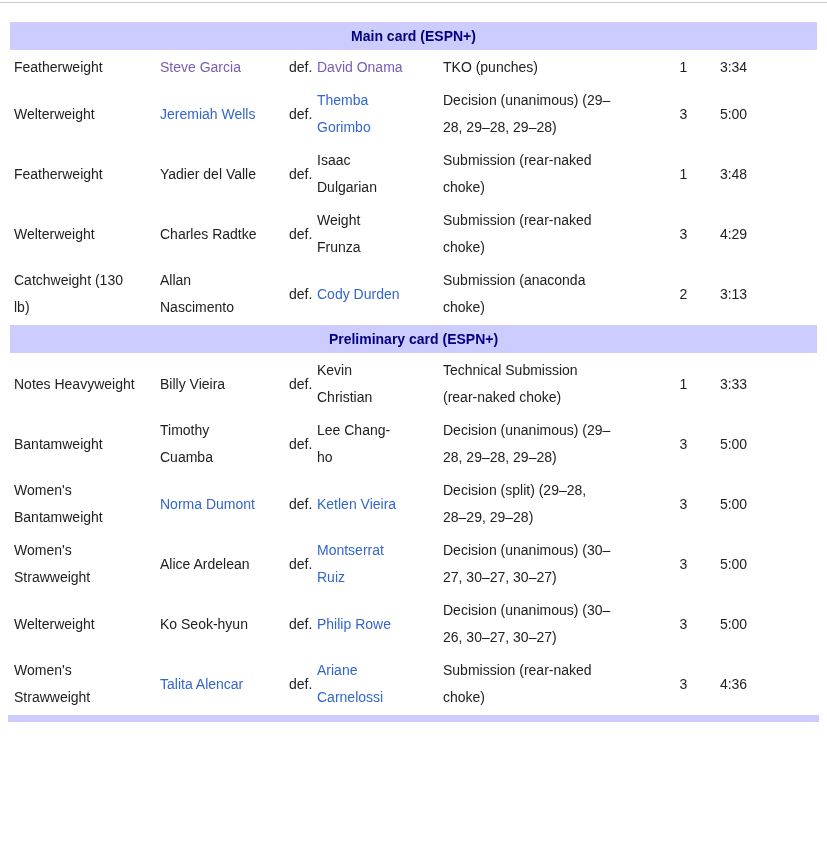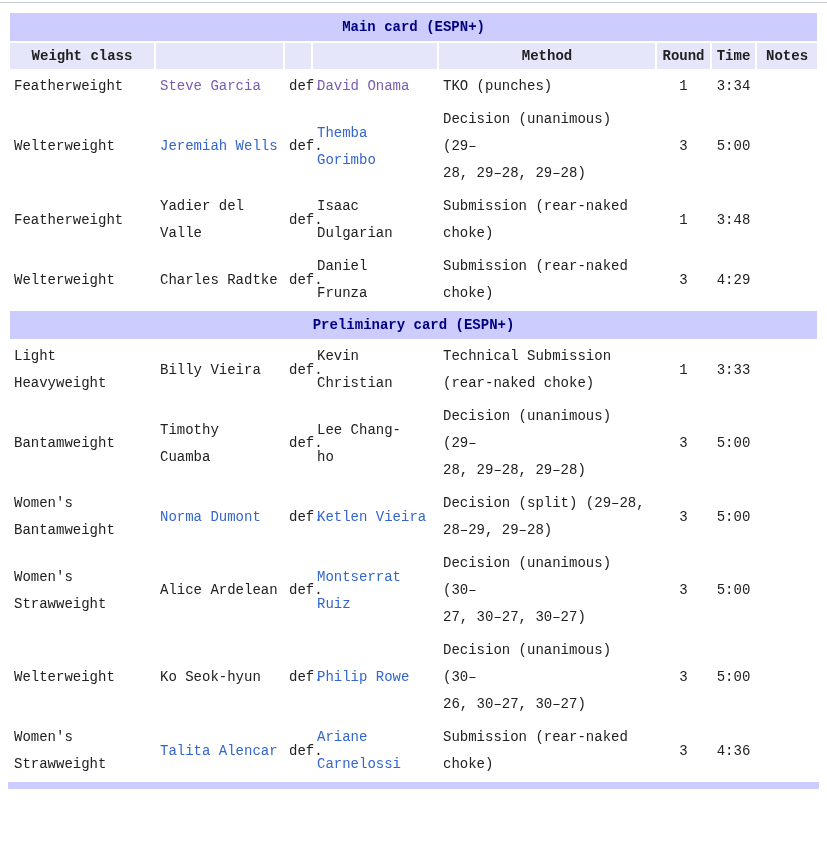--- a/index.html
+++ b/index.html
@@ -19,22 +19,21 @@
     left: 0;
     width: 827px;
     height: 1px;
     background: #c8ccd1;
   }
   table.results {
     border-collapse: separate;
     border-spacing: 2px;
     table-layout: fixed;
     width: 811px;
-    margin: 11px 0 0 8px;
-    font-family: Liberation Mono, monospace;
+    margin: 20px 0 0 8px;
   }
   table.results col.c-weight { width: 144px; }
   table.results col.c-winner { width: 127px; }
   table.results col.c-def    { width: 26px;  }
   table.results col.c-loser  { width: 124px; }
   table.results col.c-method { width: 216px; }
   table.results col.c-round  { width: 53px;  }
   table.results col.c-time   { width: 43px;  }
   table.results col.c-notes  { width: 60px;  }
 
@@ -89,30 +88,20 @@
       <col class="c-loser">
     <col class="c-method">
       <col class="c-round">
       <col class="c-time">
       <col class="c-notes">
   </colgroup>
   <tbody id="results-body">
       <tr>
         <th colspan="8" class="section-title">Main card (ESPN+)</th>
       </tr>
-      <tr class="col-headers">
-        <th>Weight class</th>
-        <th></th>
-        <th></th>
-        <th></th>
-        <th>Method</th>
-        <th>Round</th>
-        <th>Time</th>
-        <th>Notes</th>
-      </tr>
       <tr>
         <td>Featherweight</td>
         <td><a class="fighter-link visited">Steve Garcia</a></td>
         <td>def.</td>
         <td><a class="fighter-link visited">David Onama</a></td>
         <td>TKO (punches)</td>
         <td class="round">1</td>
         <td class="time">3:34</td>
         <td></td>
       </tr>
@@ -137,33 +126,46 @@
         <td>Submission (rear-naked
 choke)</td>
         <td class="round">1</td>
         <td class="time">3:48</td>
         <td></td>
       </tr>
       <tr>
         <td>Welterweight</td>
         <td><span>Charles Radtke</span></td>
         <td>def.</td>
-        <td><span>Daniel
+        <td><span>Weight
 Frunza</span></td>
         <td>Submission (rear-naked
 choke)</td>
         <td class="round">3</td>
         <td class="time">4:29</td>
         <td></td>
       </tr>
       <tr>
+        <td>Catchweight (130
+lb)</td>
+        <td><span>Allan
+Nascimento</span></td>
+        <td>def.</td>
+        <td><a class="fighter-link unvisited">Cody Durden</a></td>
+        <td>Submission (anaconda
+choke)</td>
+        <td class="round">2</td>
+        <td class="time">3:13</td>
+        <td></td>
+      </tr>
+      <tr>
         <th colspan="8" class="section-title">Preliminary card (ESPN+)</th>
       </tr>
       <tr>
-        <td>Light Heavyweight</td>
+        <td>Notes Heavyweight</td>
         <td><span>Billy Vieira</span></td>
         <td>def.</td>
         <td><span>Kevin
 Christian</span></td>
         <td>Technical Submission
 (rear-naked choke)</td>
         <td class="round">1</td>
         <td class="time">3:33</td>
         <td></td>
       </tr>

